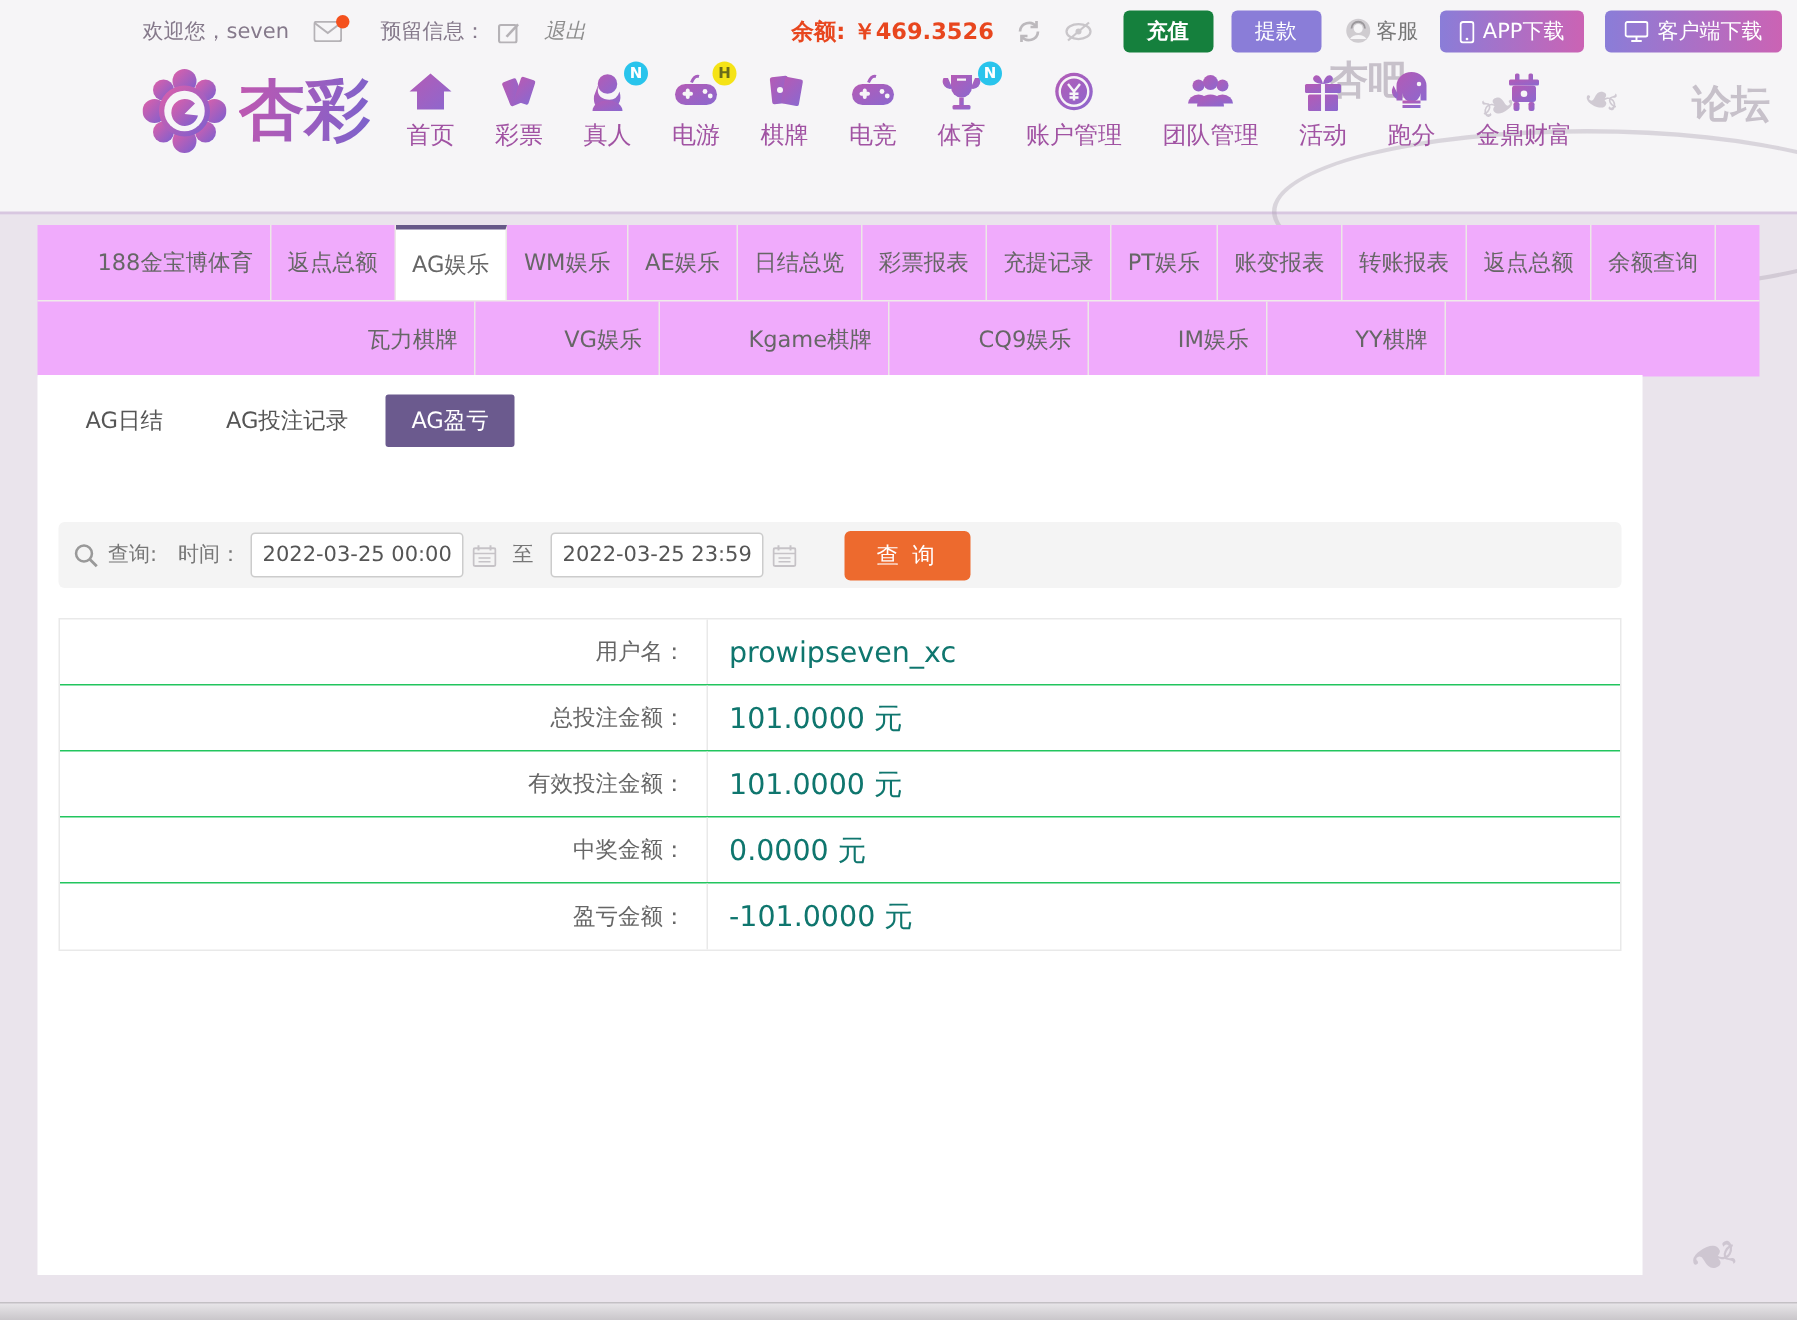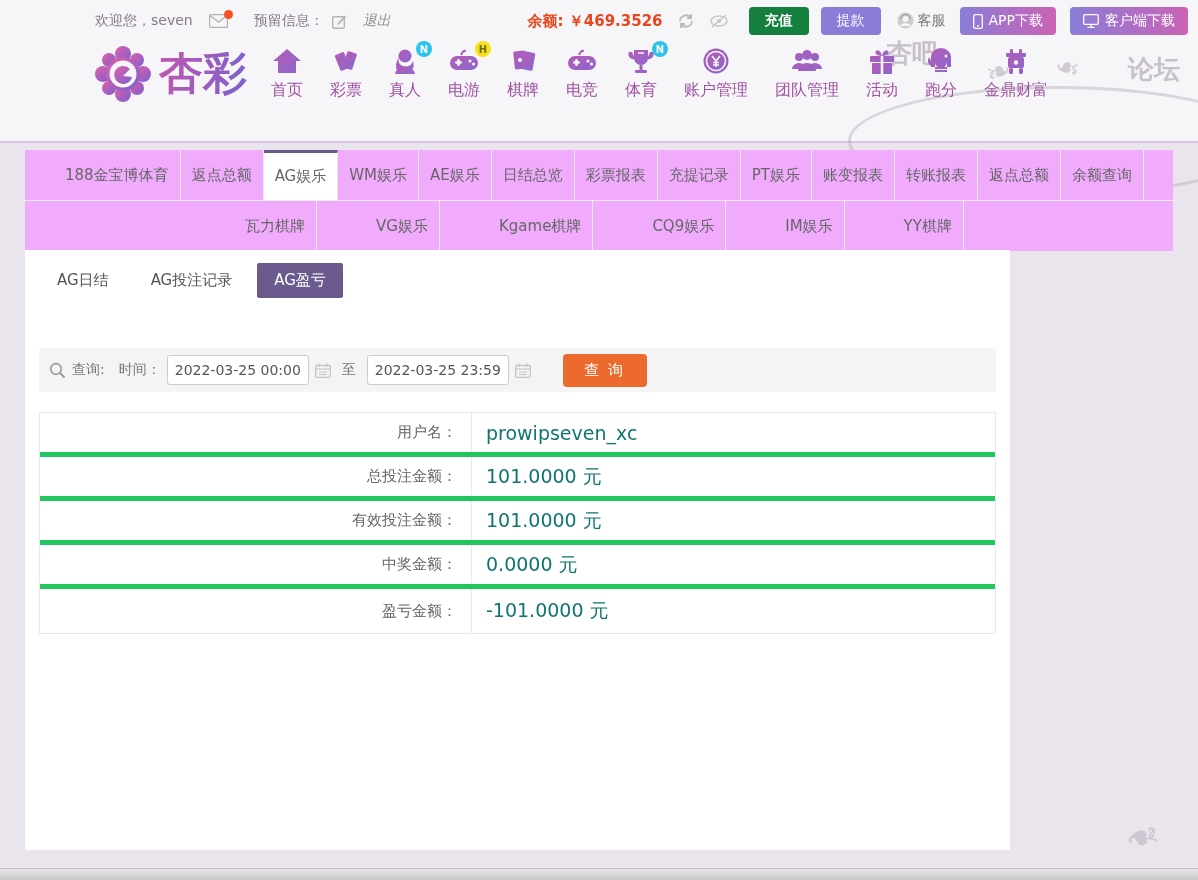--- a/index.html
+++ b/index.html
@@ -62,36 +62,36 @@
   .corner-flourish { position:absolute; right:38px; bottom:18px; font-size:42px;
     color:rgba(172,162,178,.45); transform:rotate(160deg); z-index:1; }
   
   .tabs { position:absolute; top:150px; left:25px; width:1148px; z-index:2; }
   .tabs-row { display:flex; background:#f0abfc;justify-content:center; }
   .tabs-row2 { border-top:1px solid #efebe9;gap:48px; }
   .tab { padding:0 11px; height:50px; line-height:50px; font-size:15px; color:#666;
     border-right:1px solid #ecE8e6; cursor:pointer; white-space:nowrap; }
   .tab.active { background:#fff; border-top:3px solid #675888; line-height:47px; }
   
-  .panel { position:absolute; top:250px; left:25px; width:985px; height:600px; background:#fff; z-index:2; }
+  .panel { position:absolute; top:250px; left:25px; width:1070px; height:600px; background:#fff; z-index:2; }
   .subtabs { display:flex; gap:8px; padding:13px 0 0 15px; }
   .subtab { padding:0 17px; height:35px; line-height:35px; font-size:15px; color:#555; cursor:pointer; }
   .subtab.active { background:#6b5a8e; color:#fff; border-radius:2px; }
   .searchbar { margin:50px 14px 0; height:44px; background:#f4f4f4; border-radius:4px;
     display:flex; align-items:center; padding:0 10px; gap:6px; color:#777; font-size:14px; }
   .searchbar .lab { white-space:nowrap; }
   .date-input { width:142px; height:30px; border:1px solid #ccc; border-radius:3px;
     padding:0 7px; font-size:14px; color:#555; background:#fff; font-family:inherit; }
   .cal-ic { display:inline-flex; cursor:pointer; }
   .zhi { margin:0 5px; }
   .btn-query { margin-left:26px; width:84px; height:33px; background:#ed6a2e; border:none;
     border-radius:4px; color:#fff; font-size:15px; cursor:pointer; font-family:inherit; letter-spacing:2px; }
   
   .tbl { margin:20px 14px 0; border:1px solid #e9e9e9; }
-  .trow { display:flex; height:44px; border-bottom:5px solid #22c55e; }
+  .trow { display:flex; height:44px; border-bottom:1px solid #22c55e; }
   .trow:last-child { border-bottom:none; }
   .tlabel { width:432px; display:flex; align-items:center; justify-content:flex-end;
     padding-right:14px; color:#666; font-size:15px; border-right:1px solid #e9e9e9; }
   .tvalue { display:flex; align-items:center; padding-left:14px; color:#0f766e; font-size:19px; }
   
   .hscroll { position:absolute; left:0; bottom:0; width:1198px; height:12px;
     background:linear-gradient(#e7e5e8,#c9c6ca); border-top:1px solid #c3c0c4; z-index:4; }
   svg { display:block; }
 </style>
 </head>

